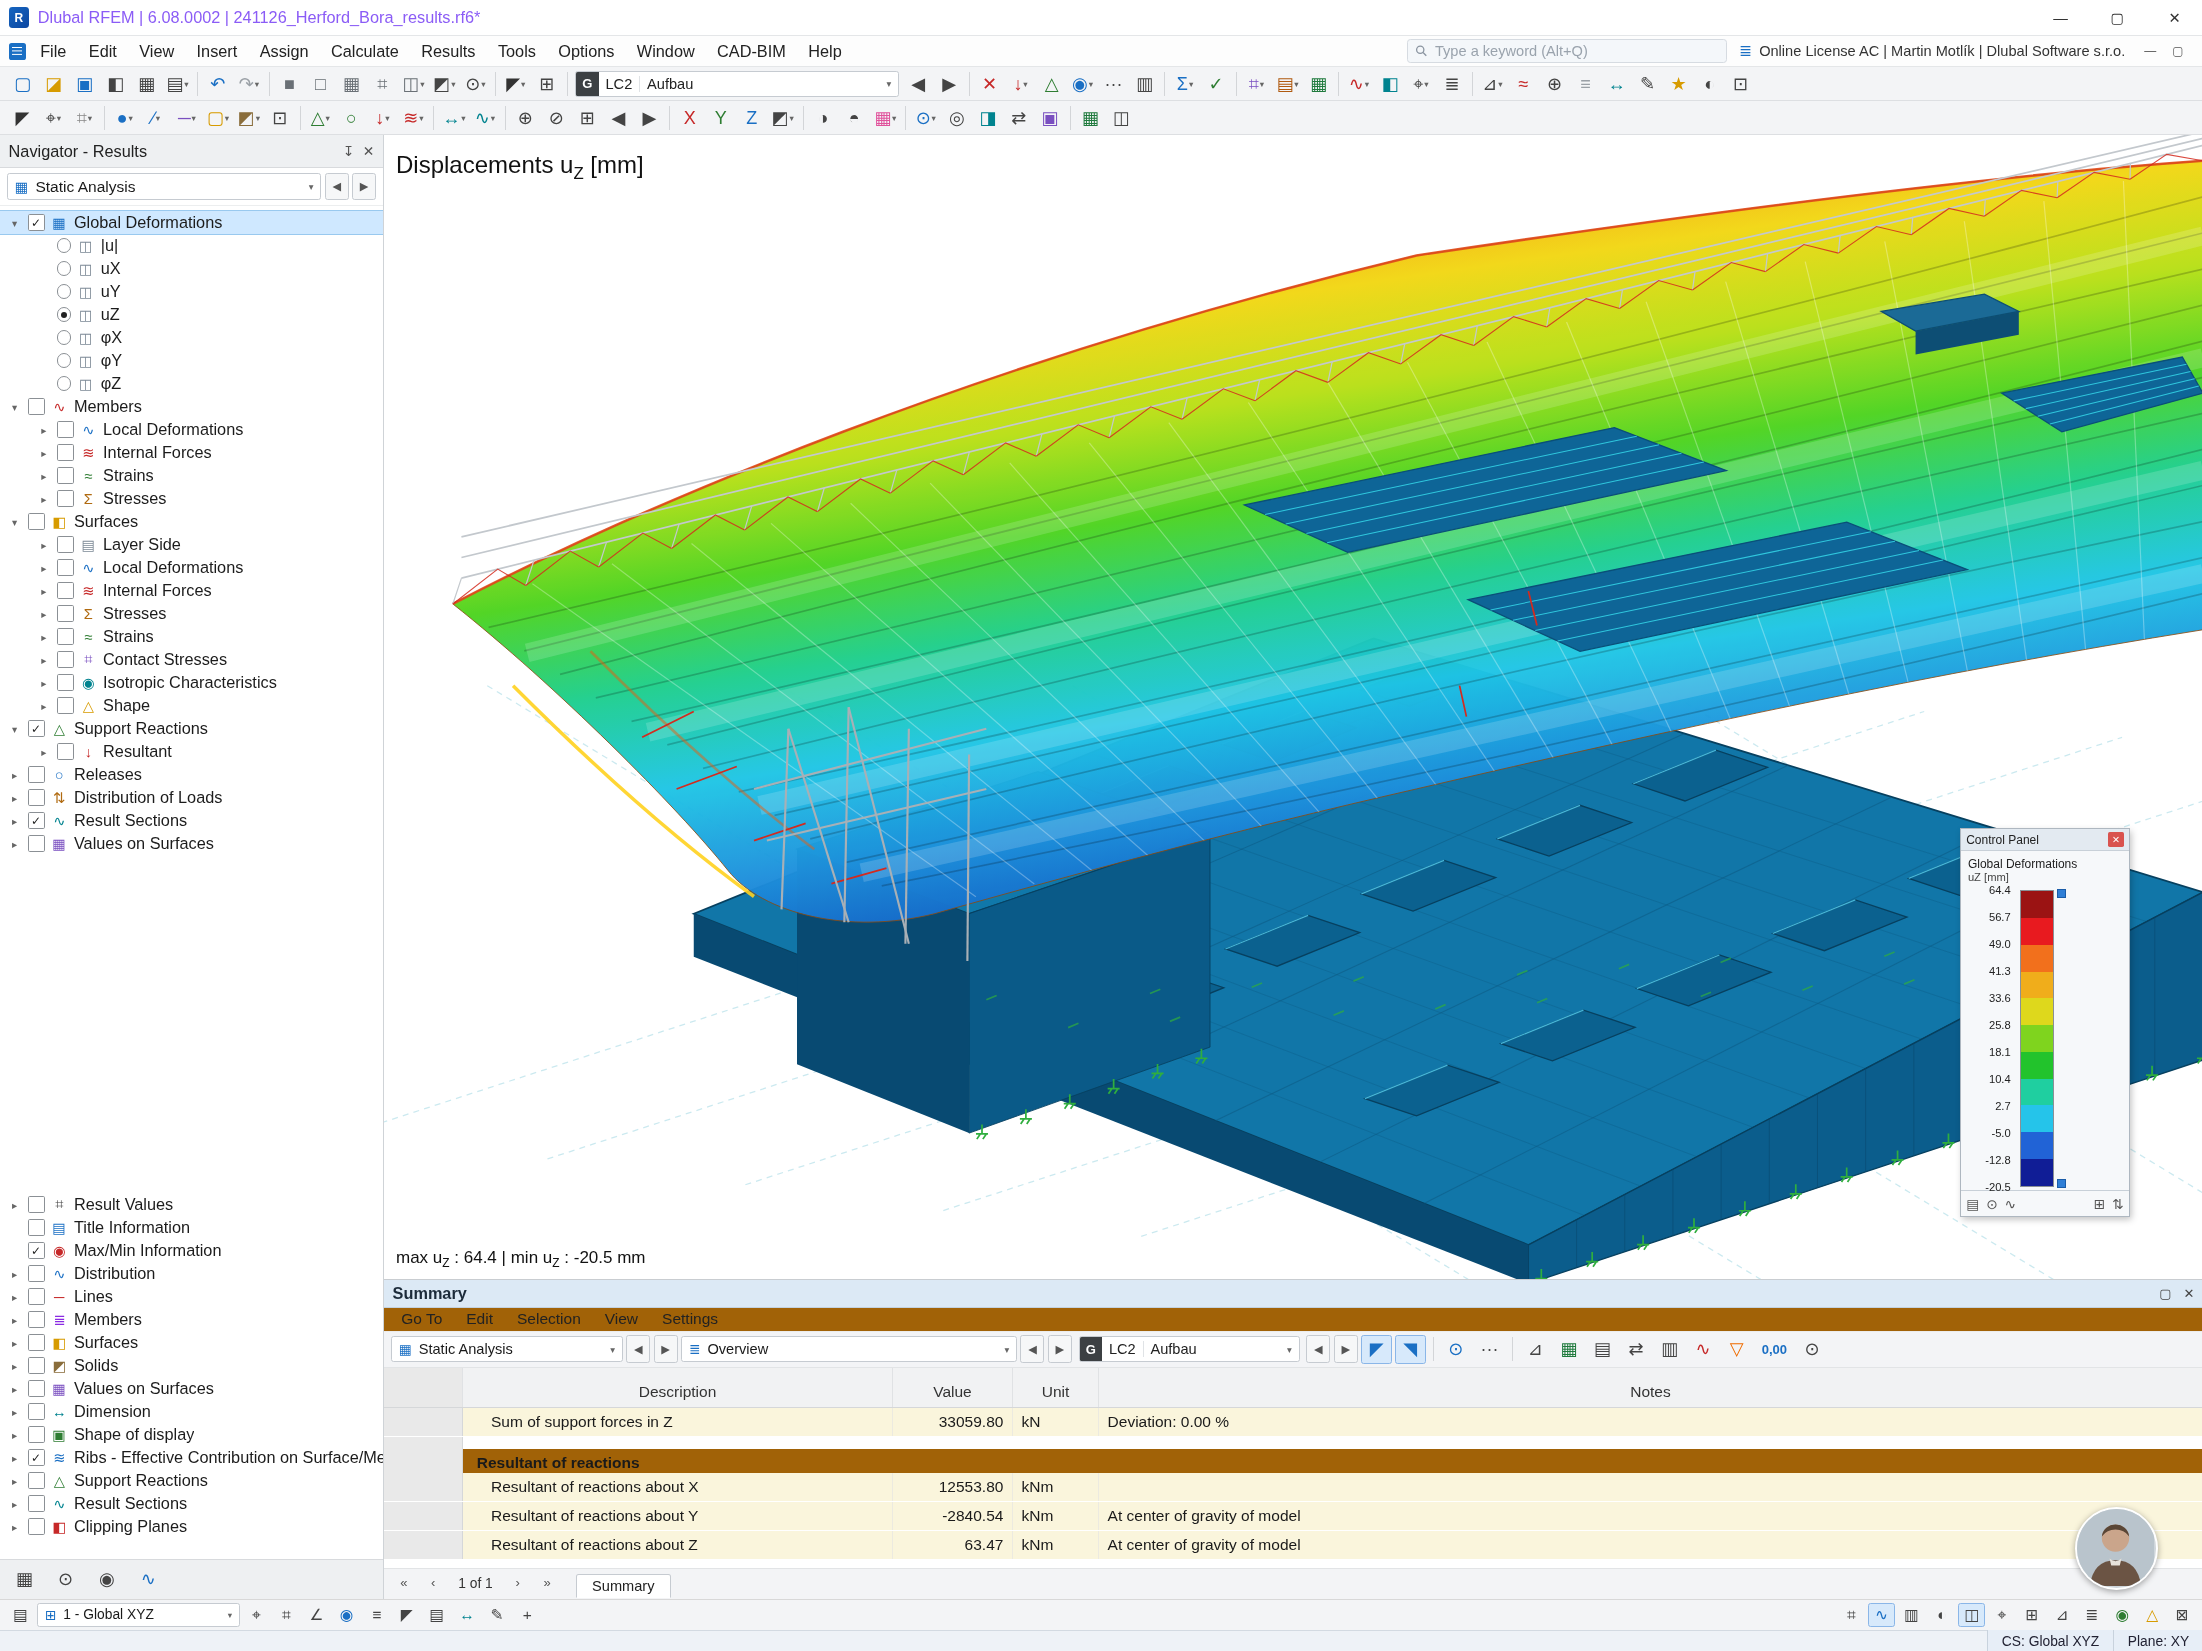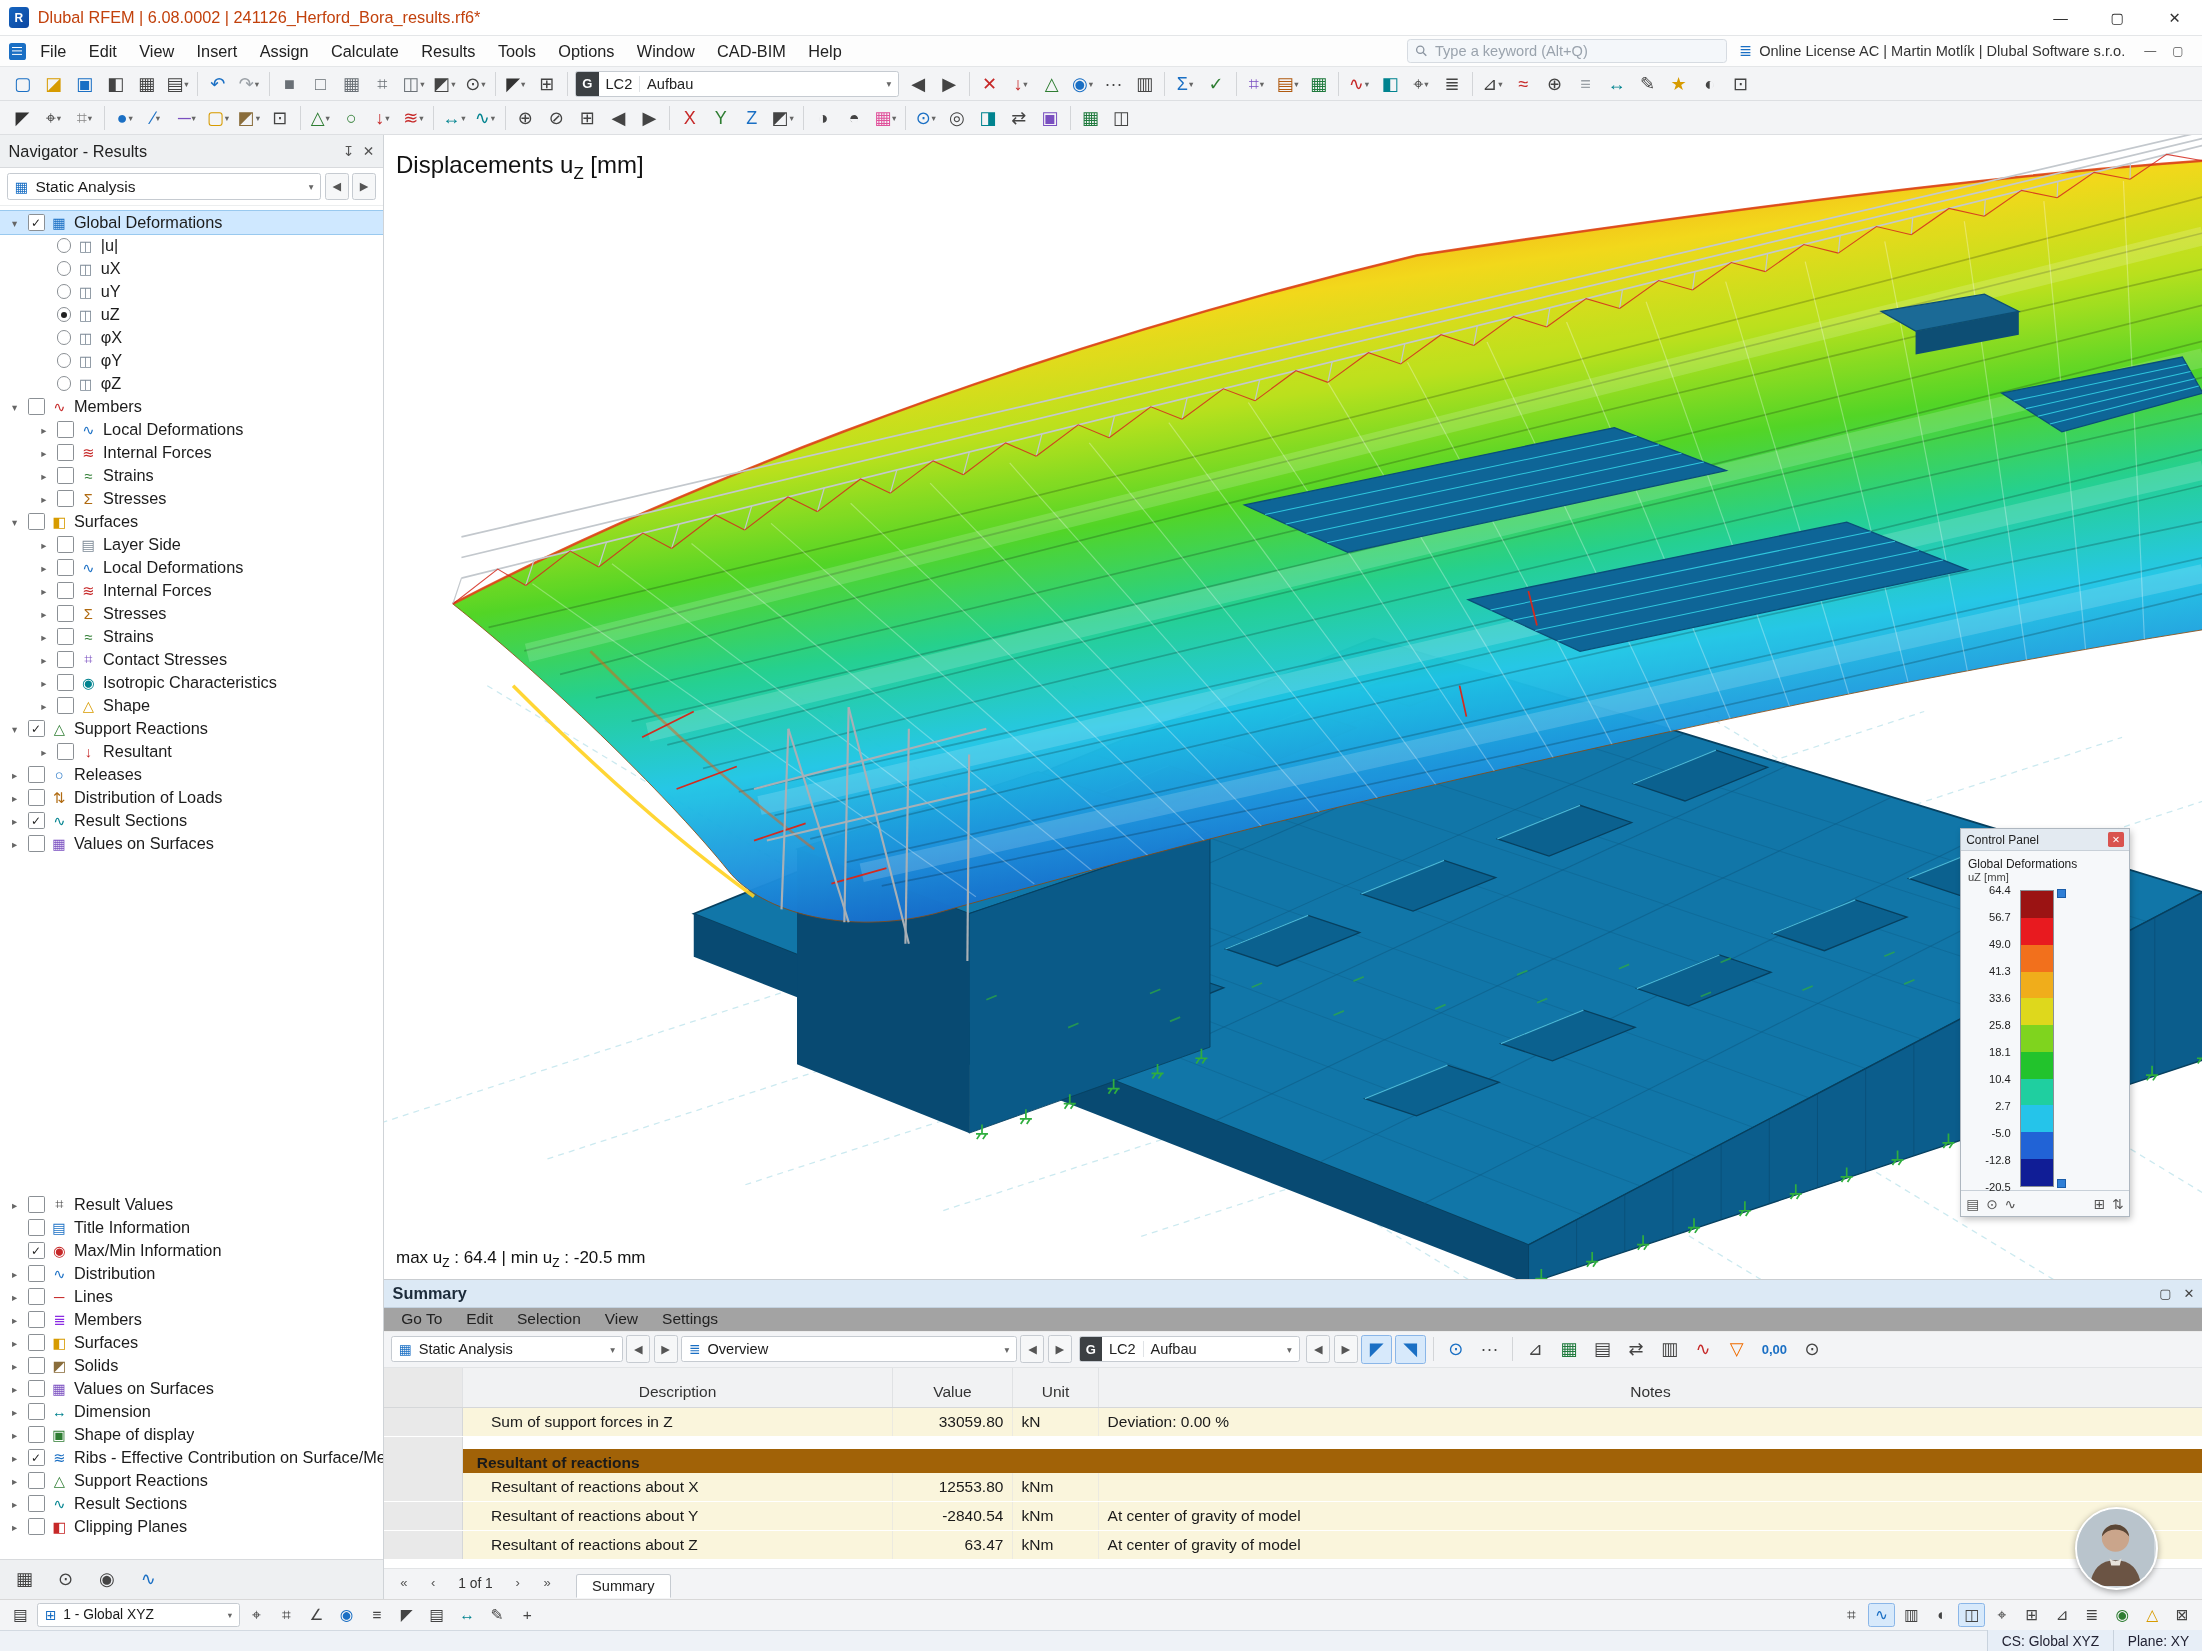--- a/index.html
+++ b/index.html
@@ -4,21 +4,21 @@
 <style>
 *{box-sizing:border-box;margin:0;padding:0}
 html,body{width:2203px;height:1652px;overflow:hidden;background:#fff;
   font-family:"Liberation Sans","DejaVu Sans",sans-serif;color:#1a1a1a;-webkit-font-smoothing:antialiased}
 .app{position:relative;width:2203px;height:1652px;display:flex;flex-direction:column;background:#f3f4f6}
 
 
 .titlebar{height:36px;background:#fff;border-bottom:0.9px solid #e4e6e8;display:flex;align-items:center;padding-left:8.6px;flex:0 0 auto}
 .app-logo{width:20.6px;height:20.6px;border-radius:3.4px;background:linear-gradient(135deg,#1565c0,#0d47a1);color:#fff;
   font-size:12px;font-weight:bold;display:flex;align-items:center;justify-content:center;margin-right:8.6px}
-.win-title{font-size:16.3px;color:#c2410c}
+.win-title{font-size:16.3px;color:#8b5cf6}
 .win-controls{margin-left:auto;display:flex;height:36px}
 .win-btn{width:57px;height:36px;display:flex;align-items:center;justify-content:center;font-size:14.6px;color:#333}
 
 
 .menubar{height:31px;background:#fdfdfd;border-bottom:0.9px solid #e4e6e8;display:flex;align-items:center;padding:0 6.9px;flex:0 0 auto}
 .menu-file-icon{width:17px;height:17px;border-radius:2.6px;background:#1a6fc4;margin:0 3.4px 0 1.7px;position:relative}
 .menu-file-icon::after{content:"";position:absolute;left:3.4px;top:4.3px;width:10.3px;height:1.7px;background:#fff;box-shadow:0 3.4px 0 #fff,0 6.9px 0 #fff}
 .menu-item{padding:0 11.2px;font-size:16.3px;line-height:31px;color:#222;cursor:default}
 .search-box{margin-left:auto;width:320px;height:24px;border:0.9px solid #d6dbe1;border-radius:3.4px;background:#f4f7fa;
   display:flex;align-items:center;padding:0 6.9px;gap:6.9px}
@@ -93,21 +93,21 @@
 .cp-bar{position:absolute;left:52px;top:0;width:34px;height:100%;display:flex;flex-direction:column;border:0.9px solid #8a9096}
 .cp-cell{flex:1}
 .cp-handle{position:absolute;left:89px;width:9.5px;height:9.5px;background:#2f7fd6;border:0.9px solid #1a5ca8}
 .cp-foot{height:26px;border-top:0.9px solid #c8d0d8;display:flex;align-items:center;padding:0 5.2px;gap:6.9px;color:#555;font-size:13.8px}
 .cp-foot .r{margin-left:auto;display:flex;gap:6.9px}
 
 
 .summary{height:318px;flex:0 0 auto;background:#fff;border-top:0.9px solid #c9cdd1;display:flex;flex-direction:column;min-width:0}
 .sum-header{height:27.5px;background:#dce9f5;border-bottom:0.9px solid #c3d2e0;display:flex;align-items:center;padding:0 8.6px;font-size:16.3px;font-weight:bold;color:#1c2b3a}
 .sum-header .sh-icons{margin-left:auto;display:flex;gap:12px;font-size:13px;color:#444;font-weight:normal}
-.sum-menu{height:24px;display:flex;align-items:center;padding:0 5.2px;border-bottom:0.9px solid #ececec;background:#a3a3a3}
+.sum-menu{height:24px;display:flex;align-items:center;padding:0 5.2px;border-bottom:0.9px solid #ececec;background:#a16207}
 .sum-menu .menu-item{font-size:15.5px;line-height:24px;padding:0 12px}
 .sum-toolbar{height:36px;display:flex;align-items:center;gap:3.4px;padding:0 6.9px;border-bottom:0.9px solid #e2e4e6;background:#f3f4f6}
 .sum-combo{height:26px;border:0.9px solid #c6cbd1;border-radius:2.6px;background:#fff;display:flex;align-items:center;padding:0 6.9px;gap:6.9px}
 .sum-combo .cb-ic{color:#1a6fc4;font-size:13.8px}
 .sum-combo .cb-label{font-size:14.6px}
 .sum-combo .cb-dd{font-size:9.5px;color:#666;margin-left:auto}
 .sc1{width:232px}.sc2{width:336px}
 .sum-lc .lc-combo{width:155px}
 .table-wrap{flex:1;overflow:hidden}
 .trow{display:grid;grid-template-columns:79px 430px 120px 86px 1fr;align-items:stretch}

